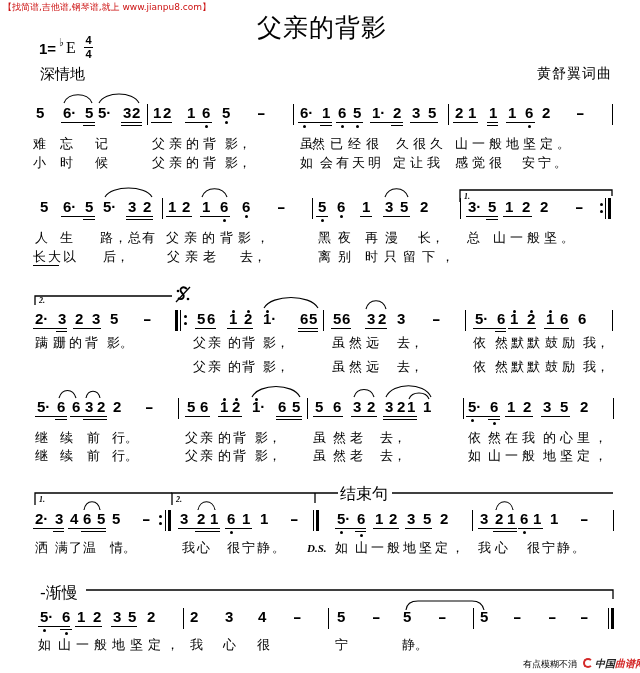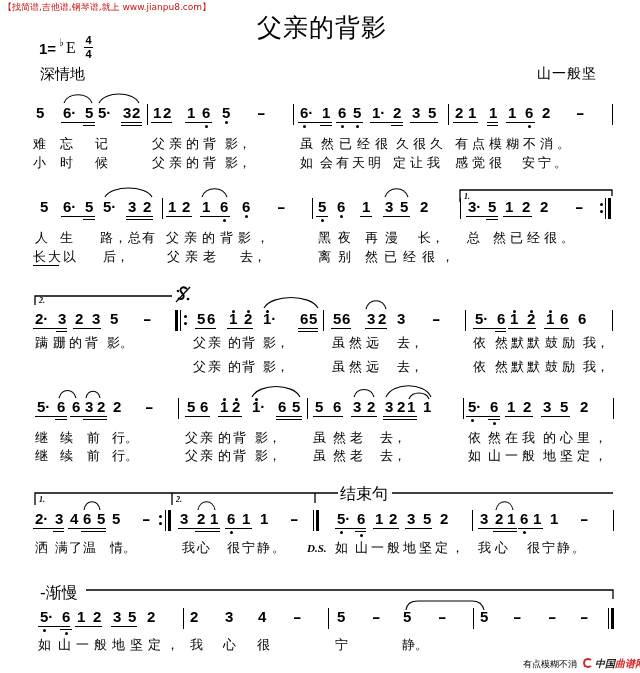--- a/index.html
+++ b/index.html
@@ -57,21 +57,21 @@
     <span class="k1">1=</span>
     <span class="kf">♭</span>
     <span class="ke">E</span>
   </div>
   <div class="ts">
     <span class="t">4</span>
     <span class="tl"></span>
     <span class="t">4</span>
   </div>
   <div class="tempo">深情地</div>
-  <div class="credits">山一般坚</div>
+  <div class="credits">黄舒翼词曲</div>
 
   <div class="row" style="top:114px">
     <span class="n" style="left:36px">5</span>
     <span class="n" style="left:63px">6·</span>
     <span class="n" style="left:85px">5</span>
     <span class="n" style="left:98px">5·</span>
     <span class="n" style="left:123px">3</span>
     <span class="n" style="left:132px">2</span>
     <span class="n" style="left:153px">1</span>
     <span class="n" style="left:163px">2</span>
@@ -117,23 +117,23 @@
     <i class="bar" style="left:448px"></i>
     <i class="bar" style="left:612px"></i>
 
     <div class="ly" style="top:30px">
       <span class="l" style="left:33px">难</span>
       <span class="l" style="left:60px">忘</span>
       <span class="l" style="left:95px">记</span>
       <span class="l" style="left:152px;letter-spacing:4px">父亲的背</span>
       <span class="l" style="left:225px">影，</span>
       <span class="l" style="left:300px">虽</span>
-      <span class="l" style="left:321px;letter-spacing:5px">然已经很</span>
+      <span class="l" style="left:312px;letter-spacing:5px">然已经很</span>
       <span class="l" style="left:396px;letter-spacing:4px">久很久</span>
-      <span class="l" style="left:455px;letter-spacing:4px">有点模糊不消。</span>
+      <span class="l" style="left:455px;letter-spacing:4px">山一般地坚定。</span>
     </div>
     <div class="ly" style="top:49px">
       <span class="l" style="left:33px">小</span>
       <span class="l" style="left:60px">时</span>
       <span class="l" style="left:95px">候</span>
       <span class="l" style="left:152px;letter-spacing:4px">父亲的背</span>
       <span class="l" style="left:225px">影，</span>
       <span class="l" style="left:300px">如</span>
       <span class="l" style="left:320px;letter-spacing:3px">会有天明</span>
       <span class="l" style="left:393px;letter-spacing:4px">定让我</span>
@@ -193,30 +193,30 @@
 
     <div class="ly" style="top:30px">
       <span class="l" style="left:35px">人</span>
       <span class="l" style="left:60px">生</span>
       <span class="l" style="left:100px;letter-spacing:1px">路，总有</span>
       <span class="l" style="left:166px;letter-spacing:5px">父亲的背影，</span>
       <span class="l" style="left:318px;letter-spacing:7px">黑夜</span>
       <span class="l" style="left:365px;letter-spacing:7px">再漫</span>
       <span class="l" style="left:418px">长，</span>
       <span class="l" style="left:467px">总</span>
-      <span class="l" style="left:493px;letter-spacing:4px">然已经很。</span>
+      <span class="l" style="left:493px;letter-spacing:4px">山一般坚。</span>
     </div>
     <div class="ly" style="top:49px">
       <span class="l" style="left:33px;letter-spacing:2px">长大以</span>
       <i class="lyu" style="left:33px;width:26px"></i>
       <span class="l" style="left:103px">后，</span>
       <span class="l" style="left:167px;letter-spacing:5px">父亲老</span>
       <span class="l" style="left:240px">去，</span>
       <span class="l" style="left:318px;letter-spacing:7px">离别</span>
-      <span class="l" style="left:365px;letter-spacing:6px">然已经很，</span>
+      <span class="l" style="left:365px;letter-spacing:6px">时只留下，</span>
     </div>
   </div>
 
   <div class="row" style="top:320px">
     <span class="n" style="left:35px">2·</span>
     <span class="n" style="left:58px">3</span>
     <span class="n" style="left:75px">2</span>
     <span class="n" style="left:92px">3</span>
     <span class="n" style="left:110px">5</span>
     <span class="n dash" style="left:143px">-</span>

